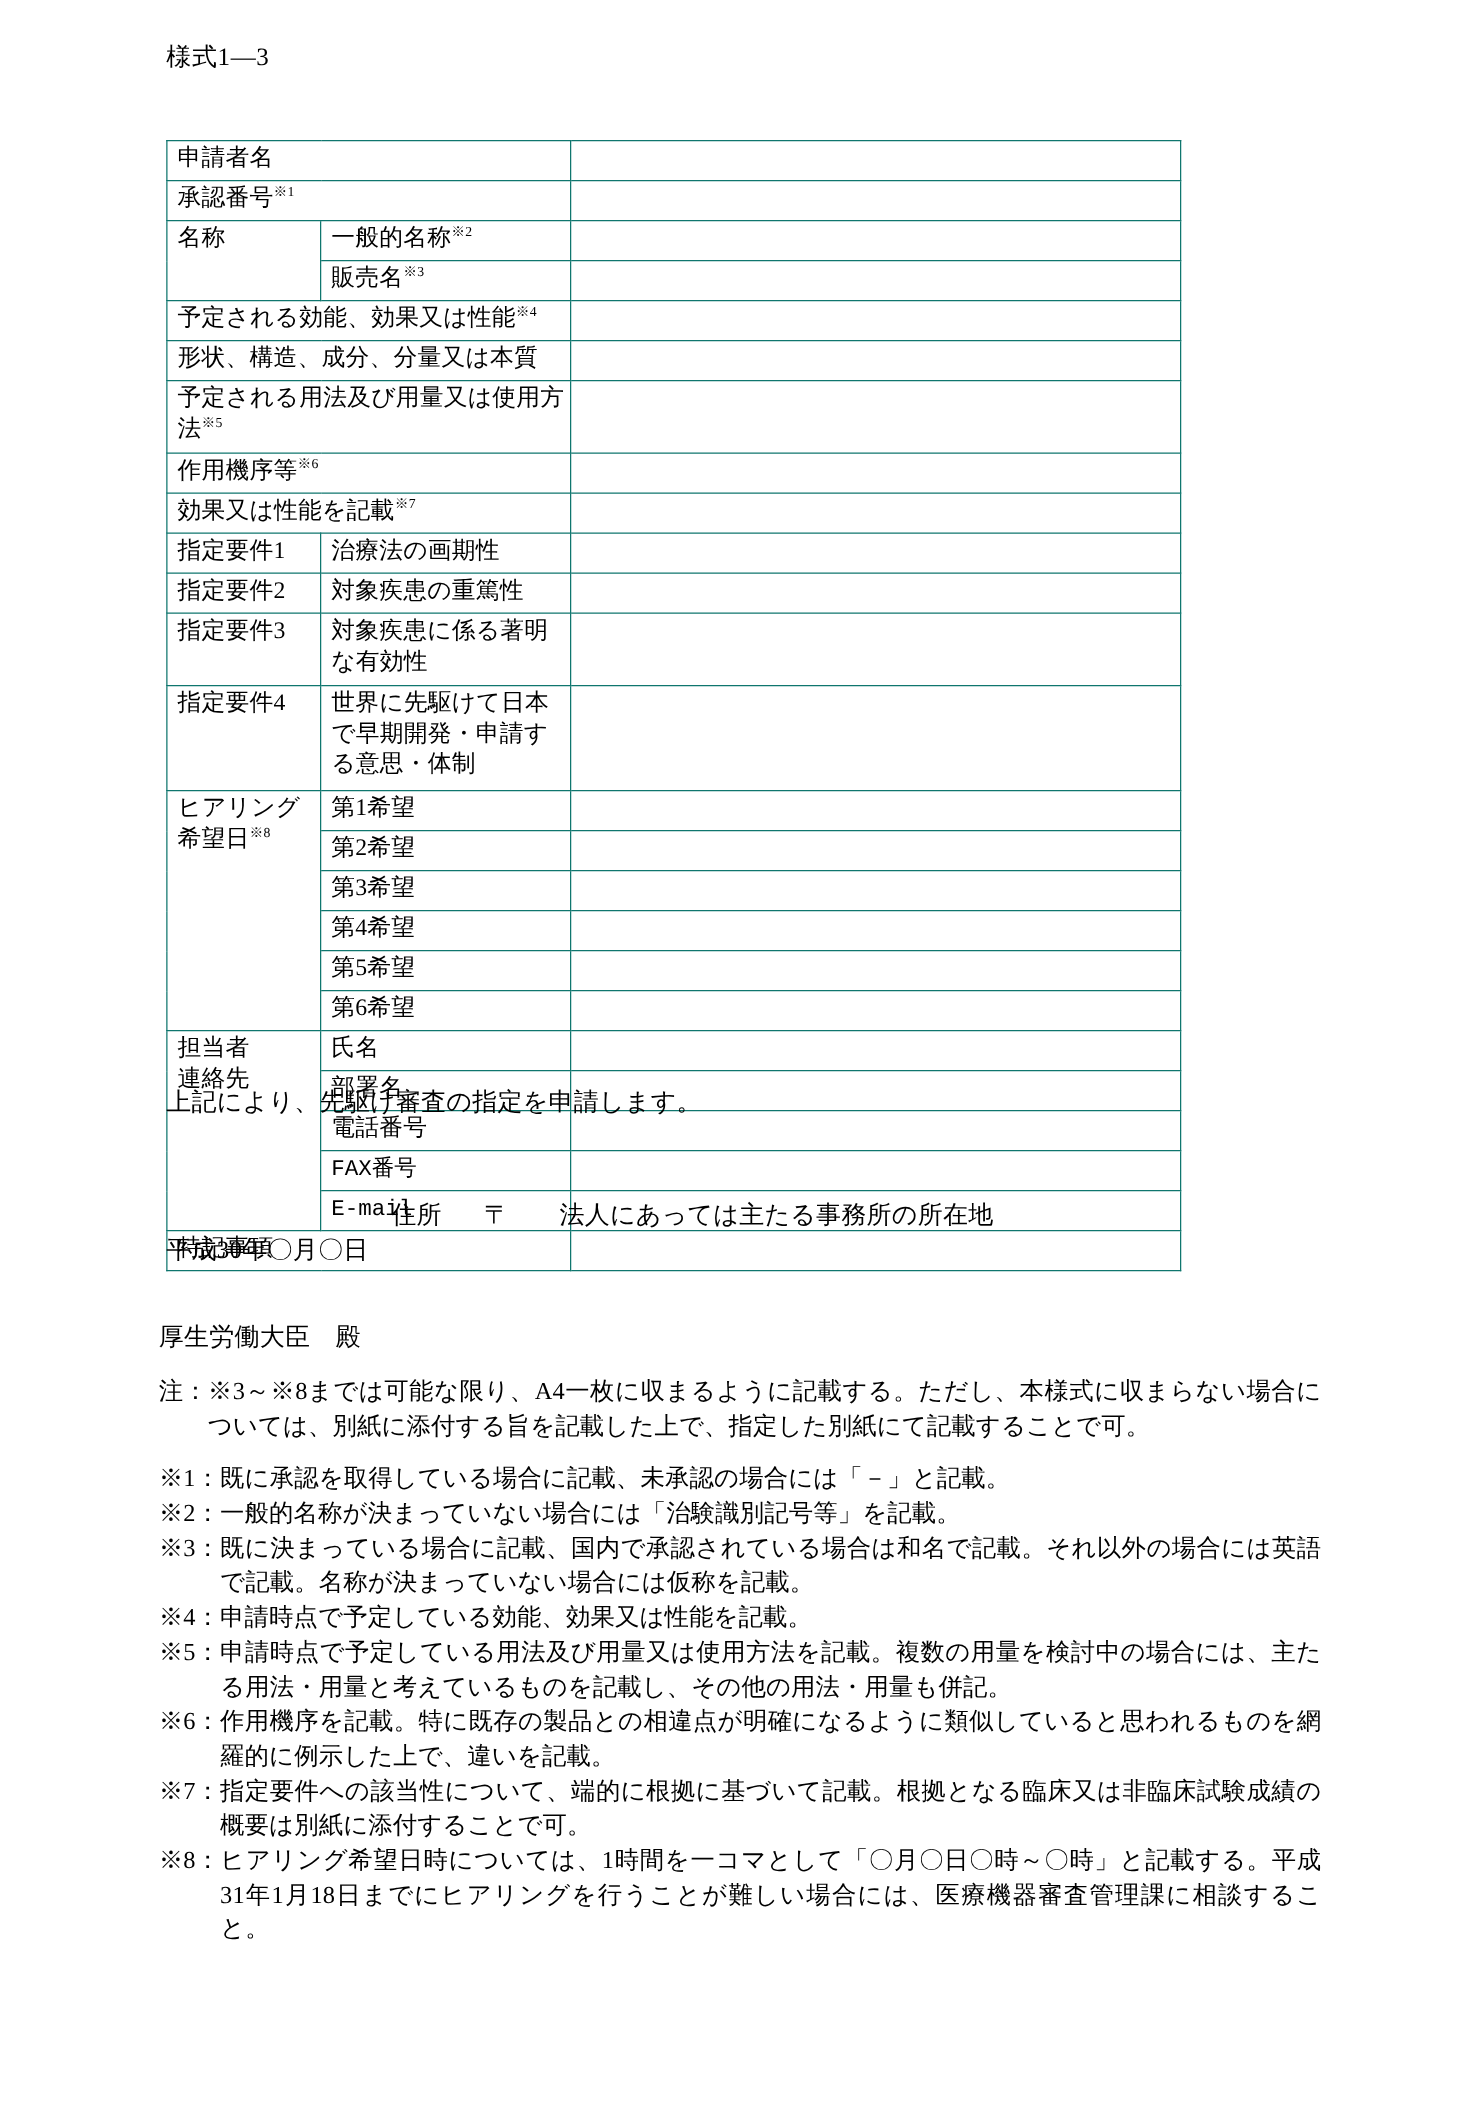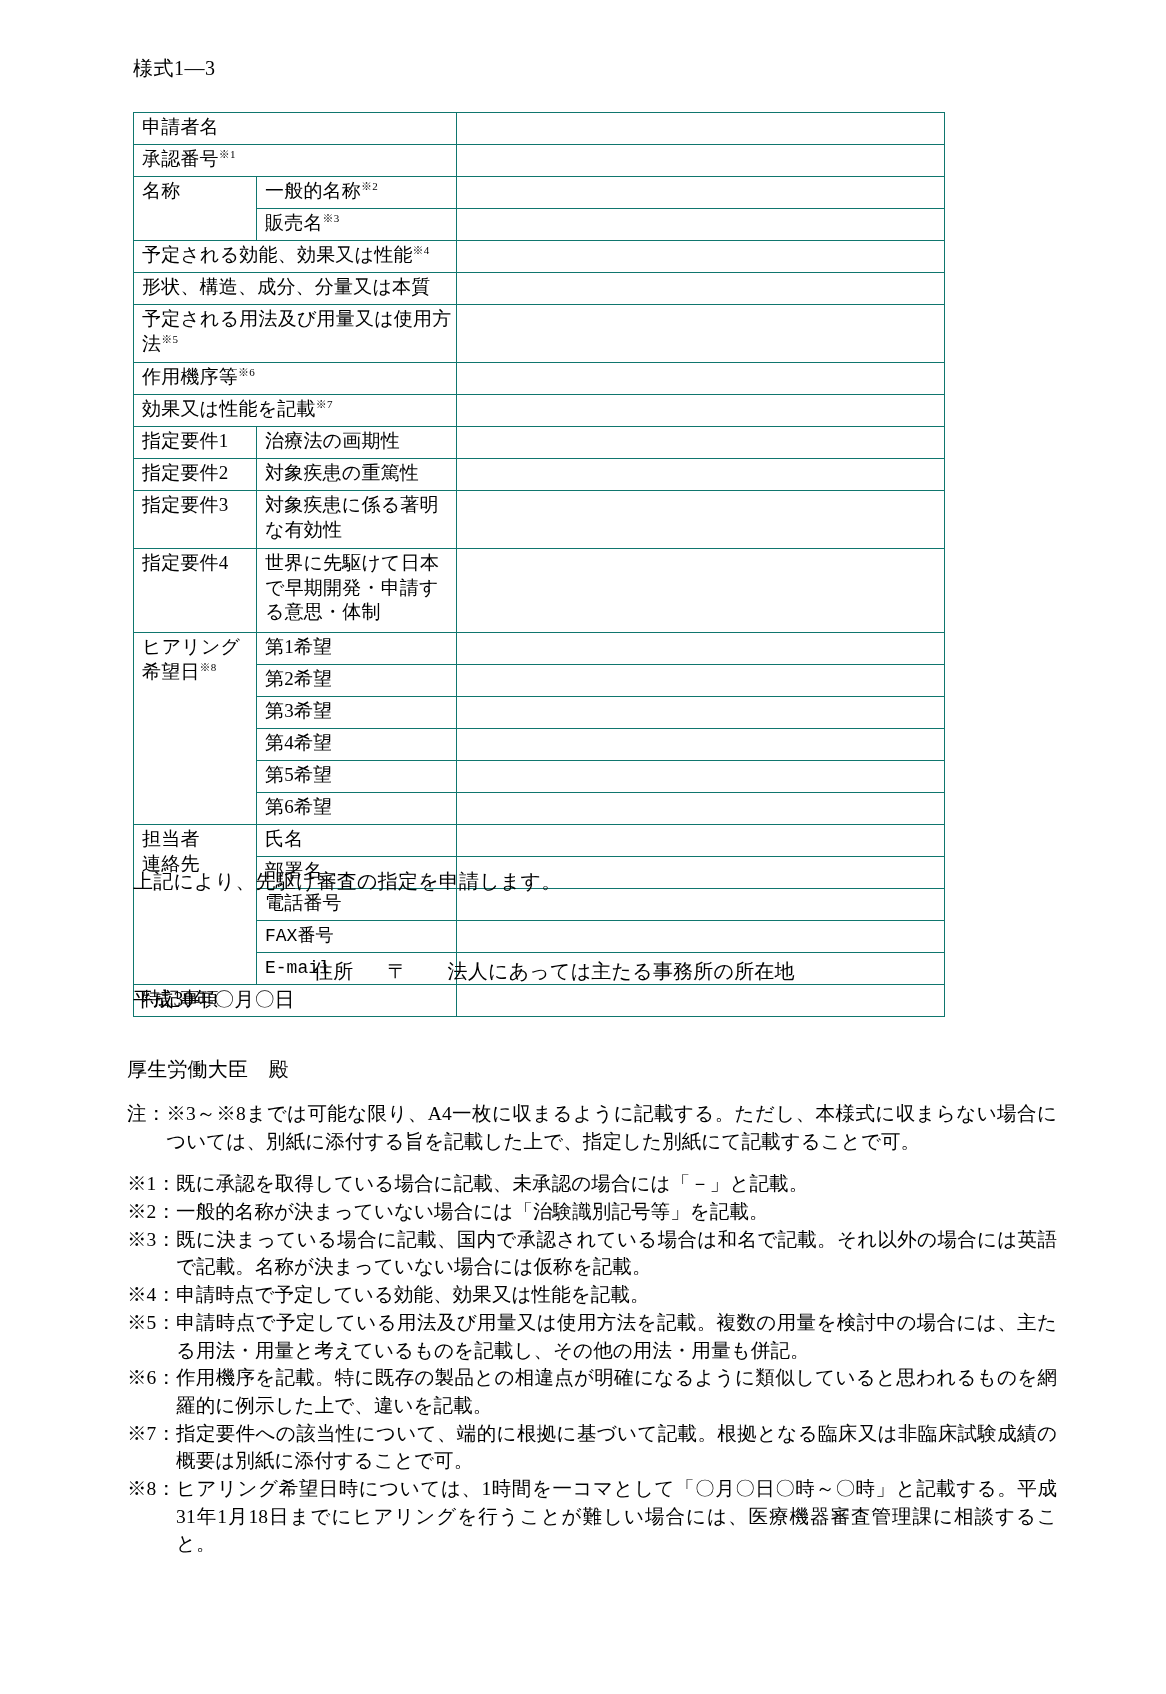--- a/index.html
+++ b/index.html
@@ -24,21 +24,20 @@
   }
 
   
   .form-code {
     position: absolute;
     left: 133px;
     top: 32px;
     font-size: 20px;
     letter-spacing: 0.5px;
     white-space: nowrap;
-    margin-top: 23px;
   }
   .doc-title {
     position: absolute;
     left: 133px;
     top: 62px;
     width: 800px;
     text-align: center;
     font-size: 20px;
     letter-spacing: 0.3px;
     white-space: nowrap;

